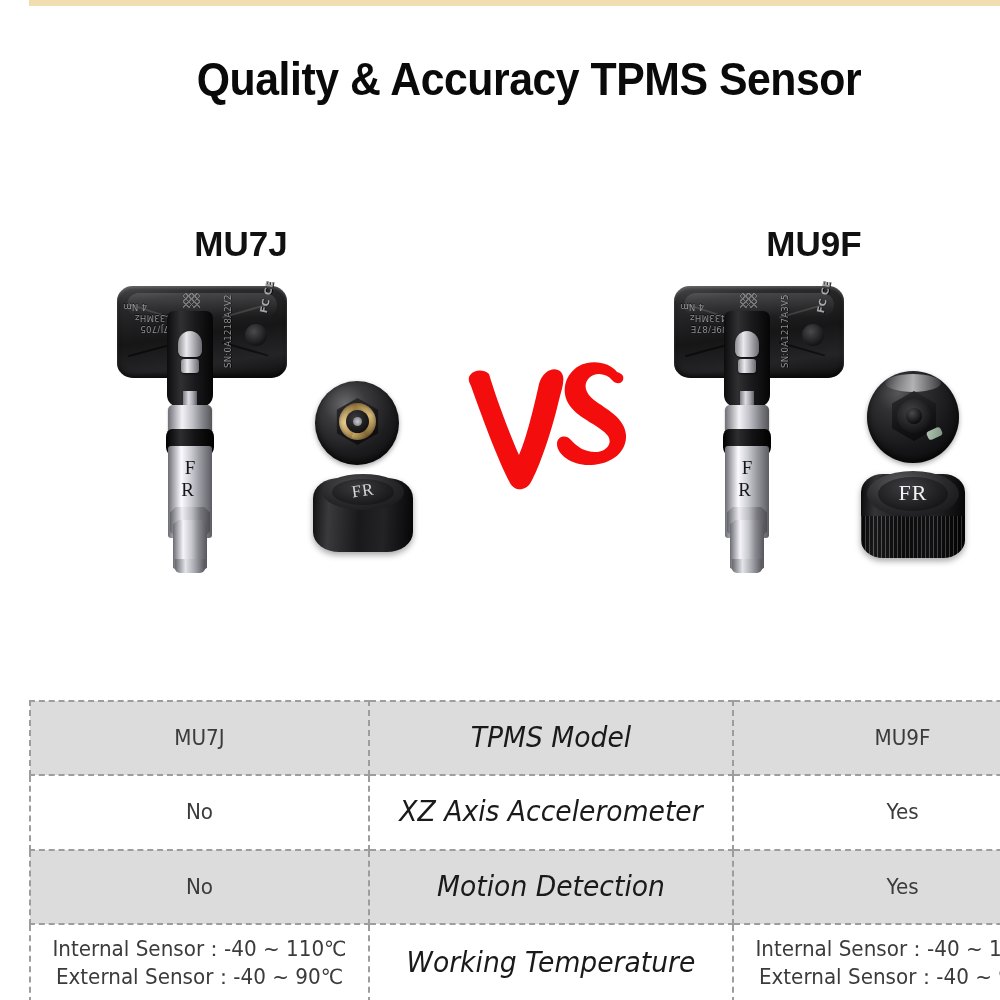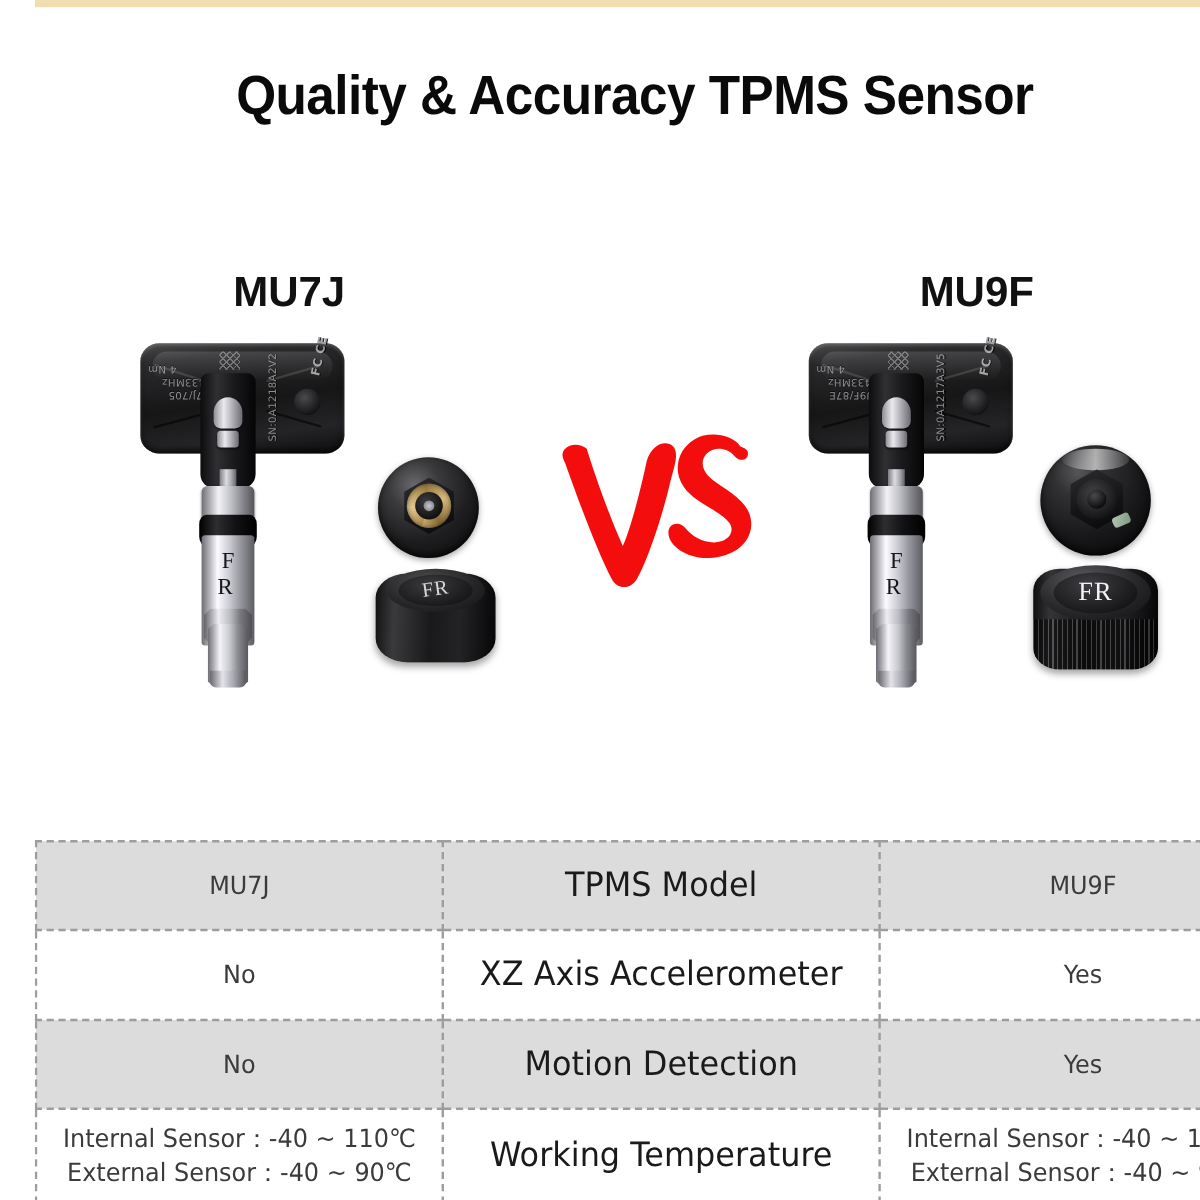--- a/index.html
+++ b/index.html
@@ -212,21 +212,21 @@
     position:absolute;left:0;top:700px;width:1000px;
     border-collapse:collapse;table-layout:fixed;
   }
   .cmp-table td{
     border:2px dashed #9d9d9d;
     padding:0 6px;text-align:center;vertical-align:middle;
   }
   .cmp-table tr.gray td{background:#dcdcdc;}
   .cmp-table tr.white td{background:#ffffff;}
   .col-side{width:325px;}
-  .col-mid{width:350px;}
+  .col-mid{width:350px;font-style:italic;}
   .cell-side{
     font-family:"DejaVu Sans","Liberation Sans",sans-serif;
     font-size:21px;color:#3b3b3b;line-height:1.35;
     transform:scaleX(0.95);
   }
   .cell-mid{
     font-family:"DejaVu Sans","Liberation Sans",sans-serif;
     font-size:28px;color:#1a1a1a;line-height:1.3;
     transform:scaleX(0.95);
   }

